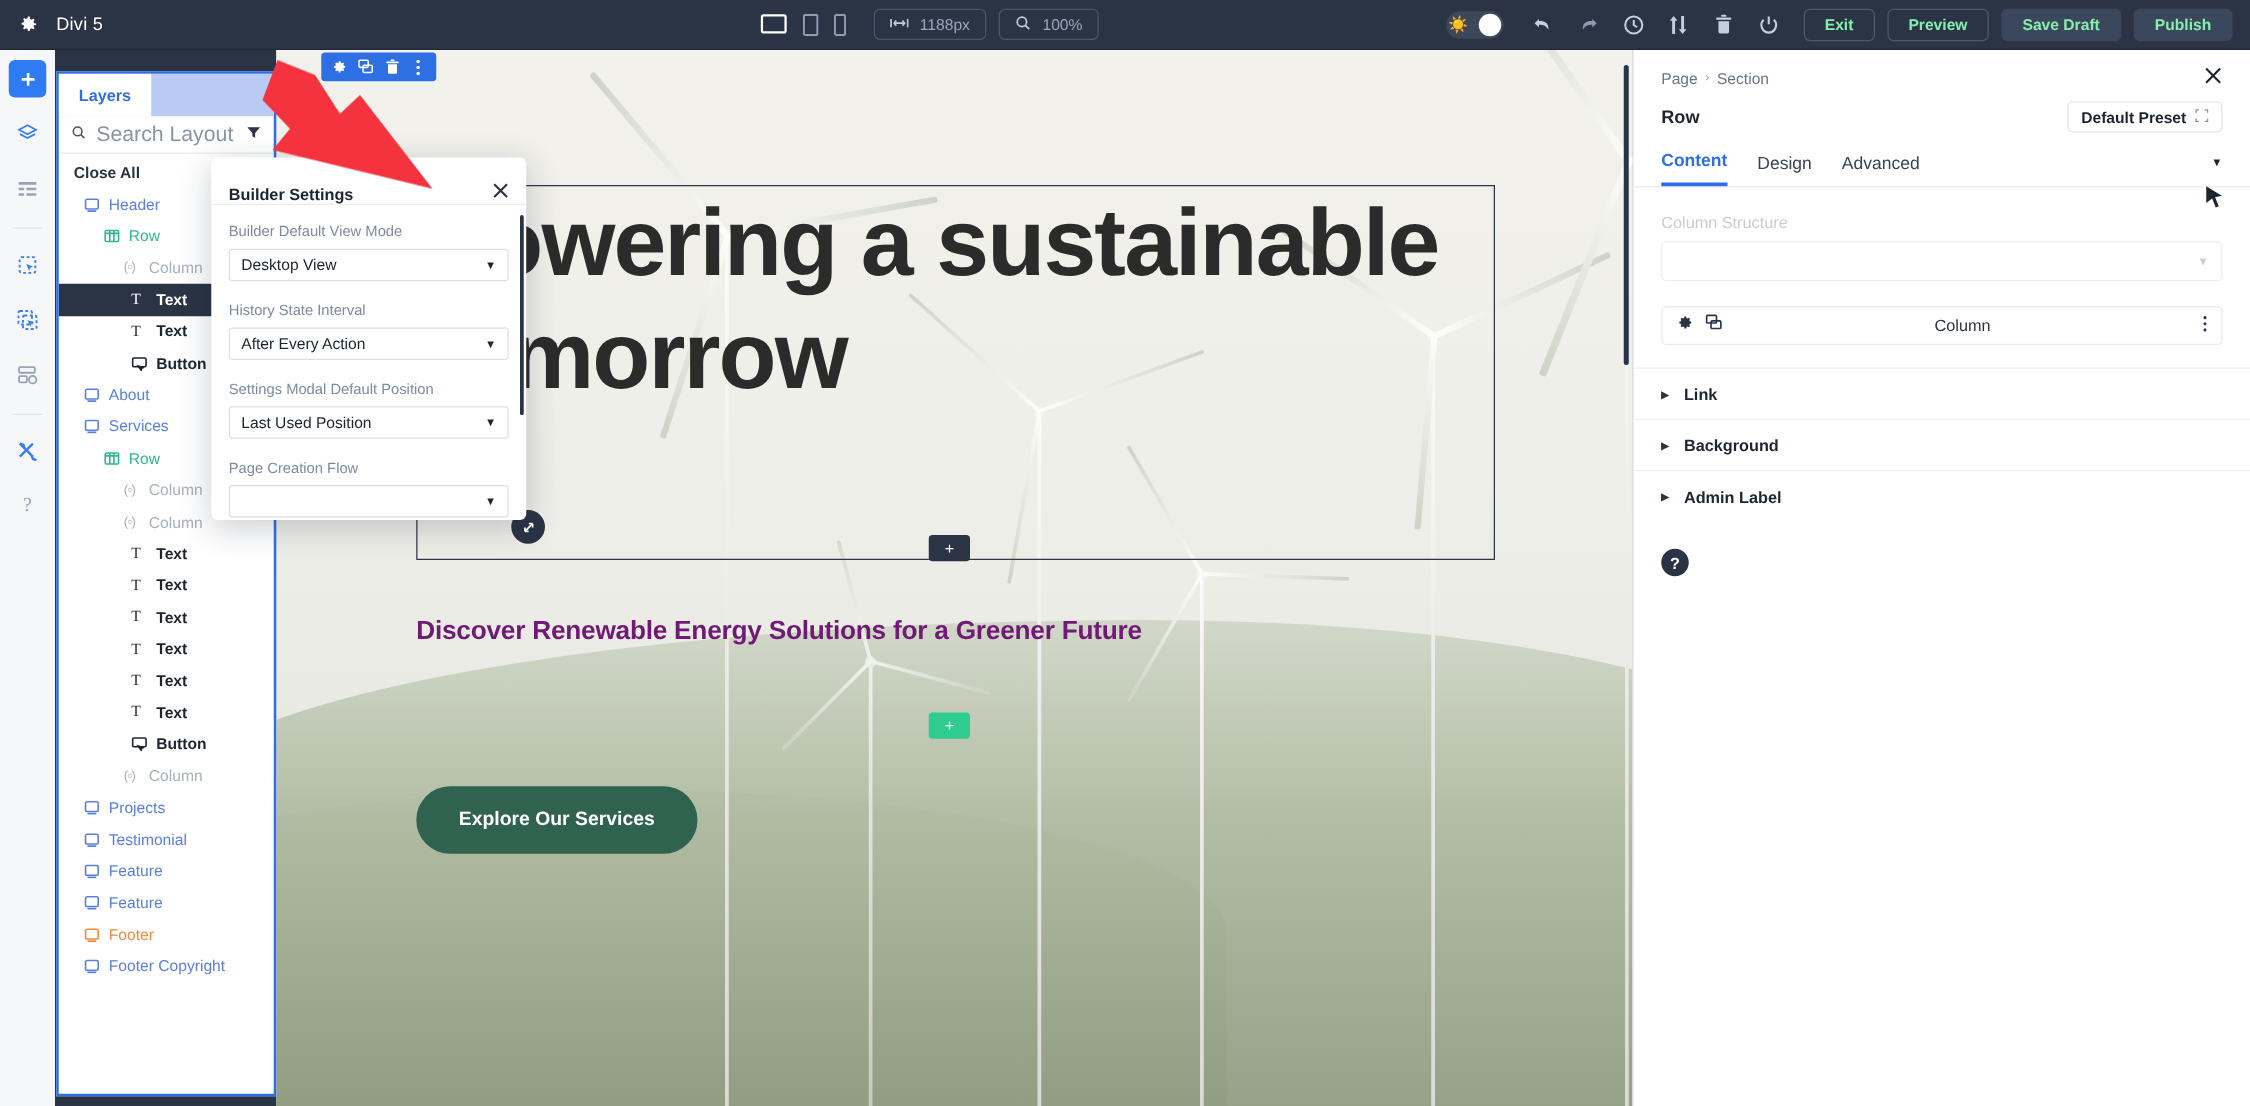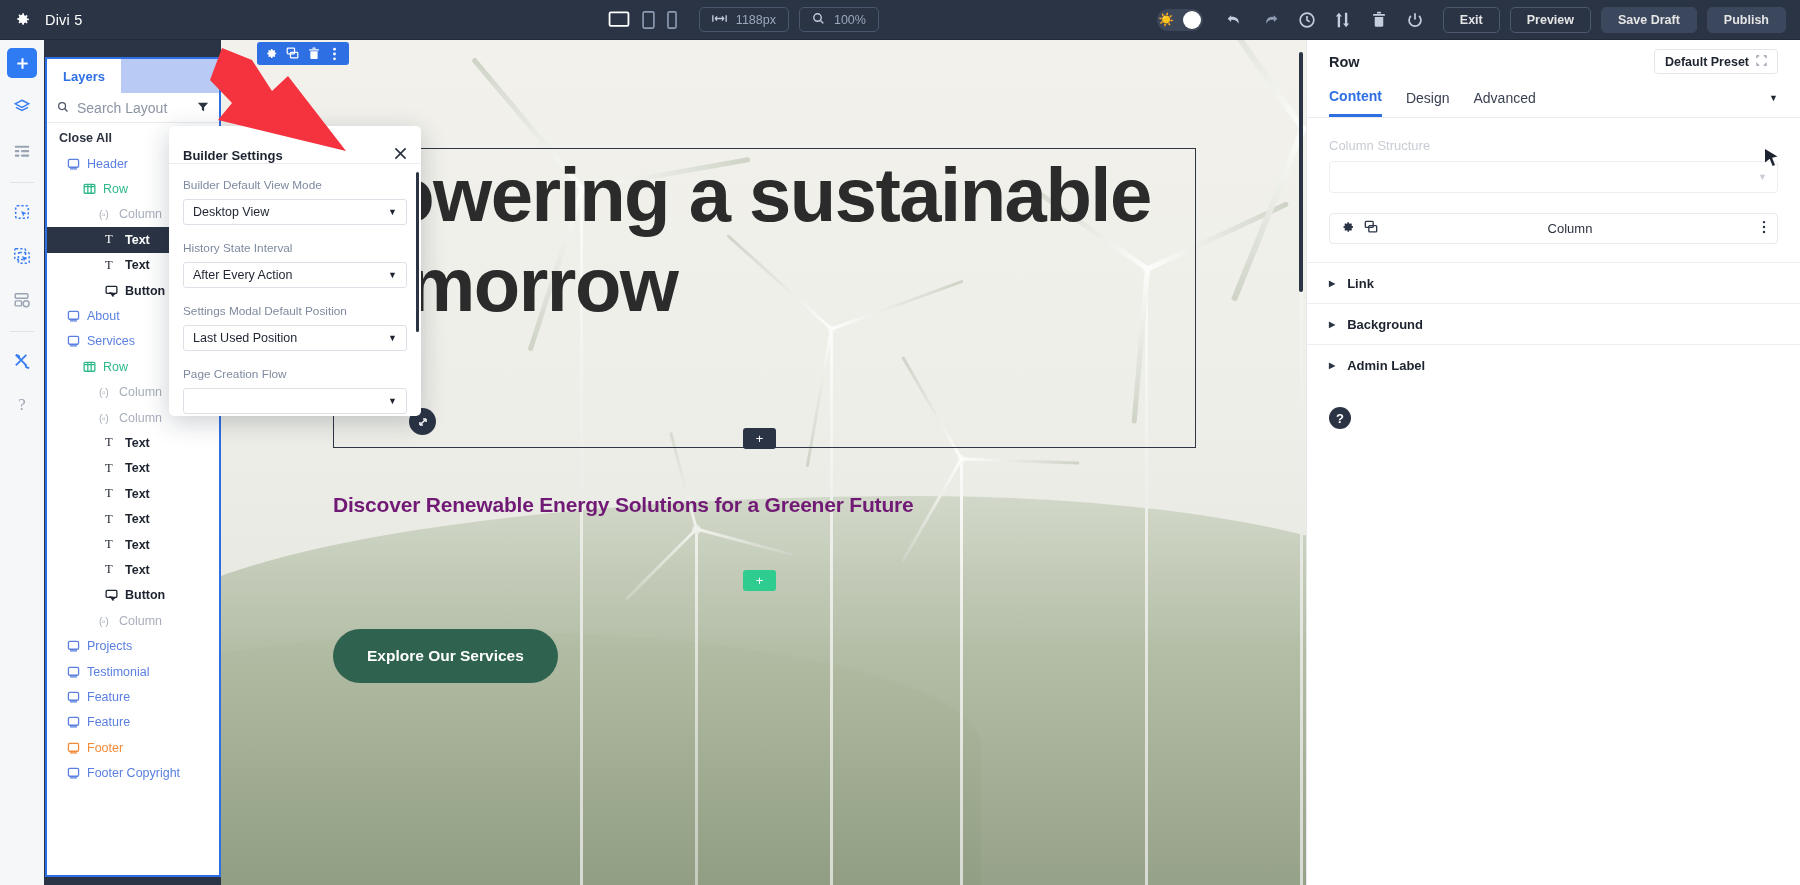--- a/index.html
+++ b/index.html
@@ -41,21 +41,21 @@
     padding: 0 2px; margin-right: 14px; cursor: pointer;
   }
   .toggle-sw .sun { font-size: 13px; line-height: 1; }
   .toggle-sw .knob { width: 18px; height: 18px; border-radius: 50%; background: #fff; }
   .ic-btn {
     width: 30px; height: 30px; display: flex; align-items: center; justify-content: center;
     color: #c4cedd; cursor: pointer; margin: 0 3px;
   }
   .tbtn {
     height: 26px; padding: 0 16px; border-radius: 5px;
-    border: 1px solid #4b586e; background: transparent; color: #e5e5e5;
+    border: 1px solid #4b586e; background: transparent; color: #86efac;
     font-size: 12.5px; font-weight: bold; cursor: pointer;
     display: flex; align-items: center; justify-content: center;
     margin-left: 10px; font-family: "Liberation Sans", sans-serif;
   }
   .tbtn.filled { background: #3b475c; border-color: #3b475c; text-align: center; }
 
   
   .rail {
     position: absolute; left: 0; top: 40px; width: 44px; height: 845px;
     background: #f6f7f9; display: flex; flex-direction: column; align-items: center;
@@ -80,21 +80,21 @@
     height: 34px; background: #b9cbf5; display: flex; align-items: stretch; flex: none;
   }
   .layers-tab {
     background: #fff; color: #2f6fe4; font-size: 13px; font-weight: bold;
     display: flex; align-items: center; padding: 0 16px; cursor: pointer;
   }
   .layers-search {
     height: 30px; border-bottom: 1px solid #e8eaee; display: flex; align-items: center;
     padding: 0 10px; gap: 8px; flex: none;
   }
-  .layers-search .s-txt { color: #8b94a3; font-size: 14px; flex: 1; }
+  .layers-search .s-txt { color: #8b94a3; font-size: 17px; flex: 1; }
   .layers-list { flex: 1; overflow: hidden; padding-top: 4px; }
   .closeall { font-size: 12.5px; font-weight: bold; color: #2c3340; padding: 4px 0 6px 12px; cursor: pointer; }
   .lrow {
     display: flex; align-items: center; gap: 6px;
     height: 25.4px; font-size: 12.5px; cursor: pointer; white-space: nowrap;
   }
   .lrow .lico { display: flex; align-items: center; width: 14px; }
   .lrow.sel { background: #2b3445; }
   .lrow.sel .llab, .lrow.sel .lico { color: #fff; }
   .d0 { padding-left: 20px; }
@@ -791,20 +791,32 @@
           <div class="bs-label">Page Creation Flow</div>
           <div class="bs-field">
             <span></span>
             <span class="bs-caret">▼</span>
           </div>
         </div>
     </div>
   </div>
 
   <div class="rpanel">
+    <div class="rp-bread">
+      <span class="rp-bread-txt">
+        <span>Page</span>
+        <span class="rp-bread-sep">›</span>
+        <span>Section</span>
+      </span>
+      <span class="rp-close">
+        <svg width="15" height="15" viewBox="0 0 16 16" fill="none" stroke="#1d2430" stroke-width="1.8">
+            <path d="M2 2l12 12M14 2L2 14"></path>
+          </svg>
+      </span>
+    </div>
 
     <div class="rp-titlerow">
       <span class="rp-title">Row</span>
       <span class="rp-preset">
         <span>Default Preset</span>
         <span>
           <svg width="11" height="11" viewBox="0 0 12 12" fill="none" stroke="#8b94a3" stroke-width="1.2">
               <path d="M1 3.5V1h2.5M8.5 1H11v2.5M11 8.5V11H8.5M3.5 11H1V8.5"></path>
             </svg>
         </span>

